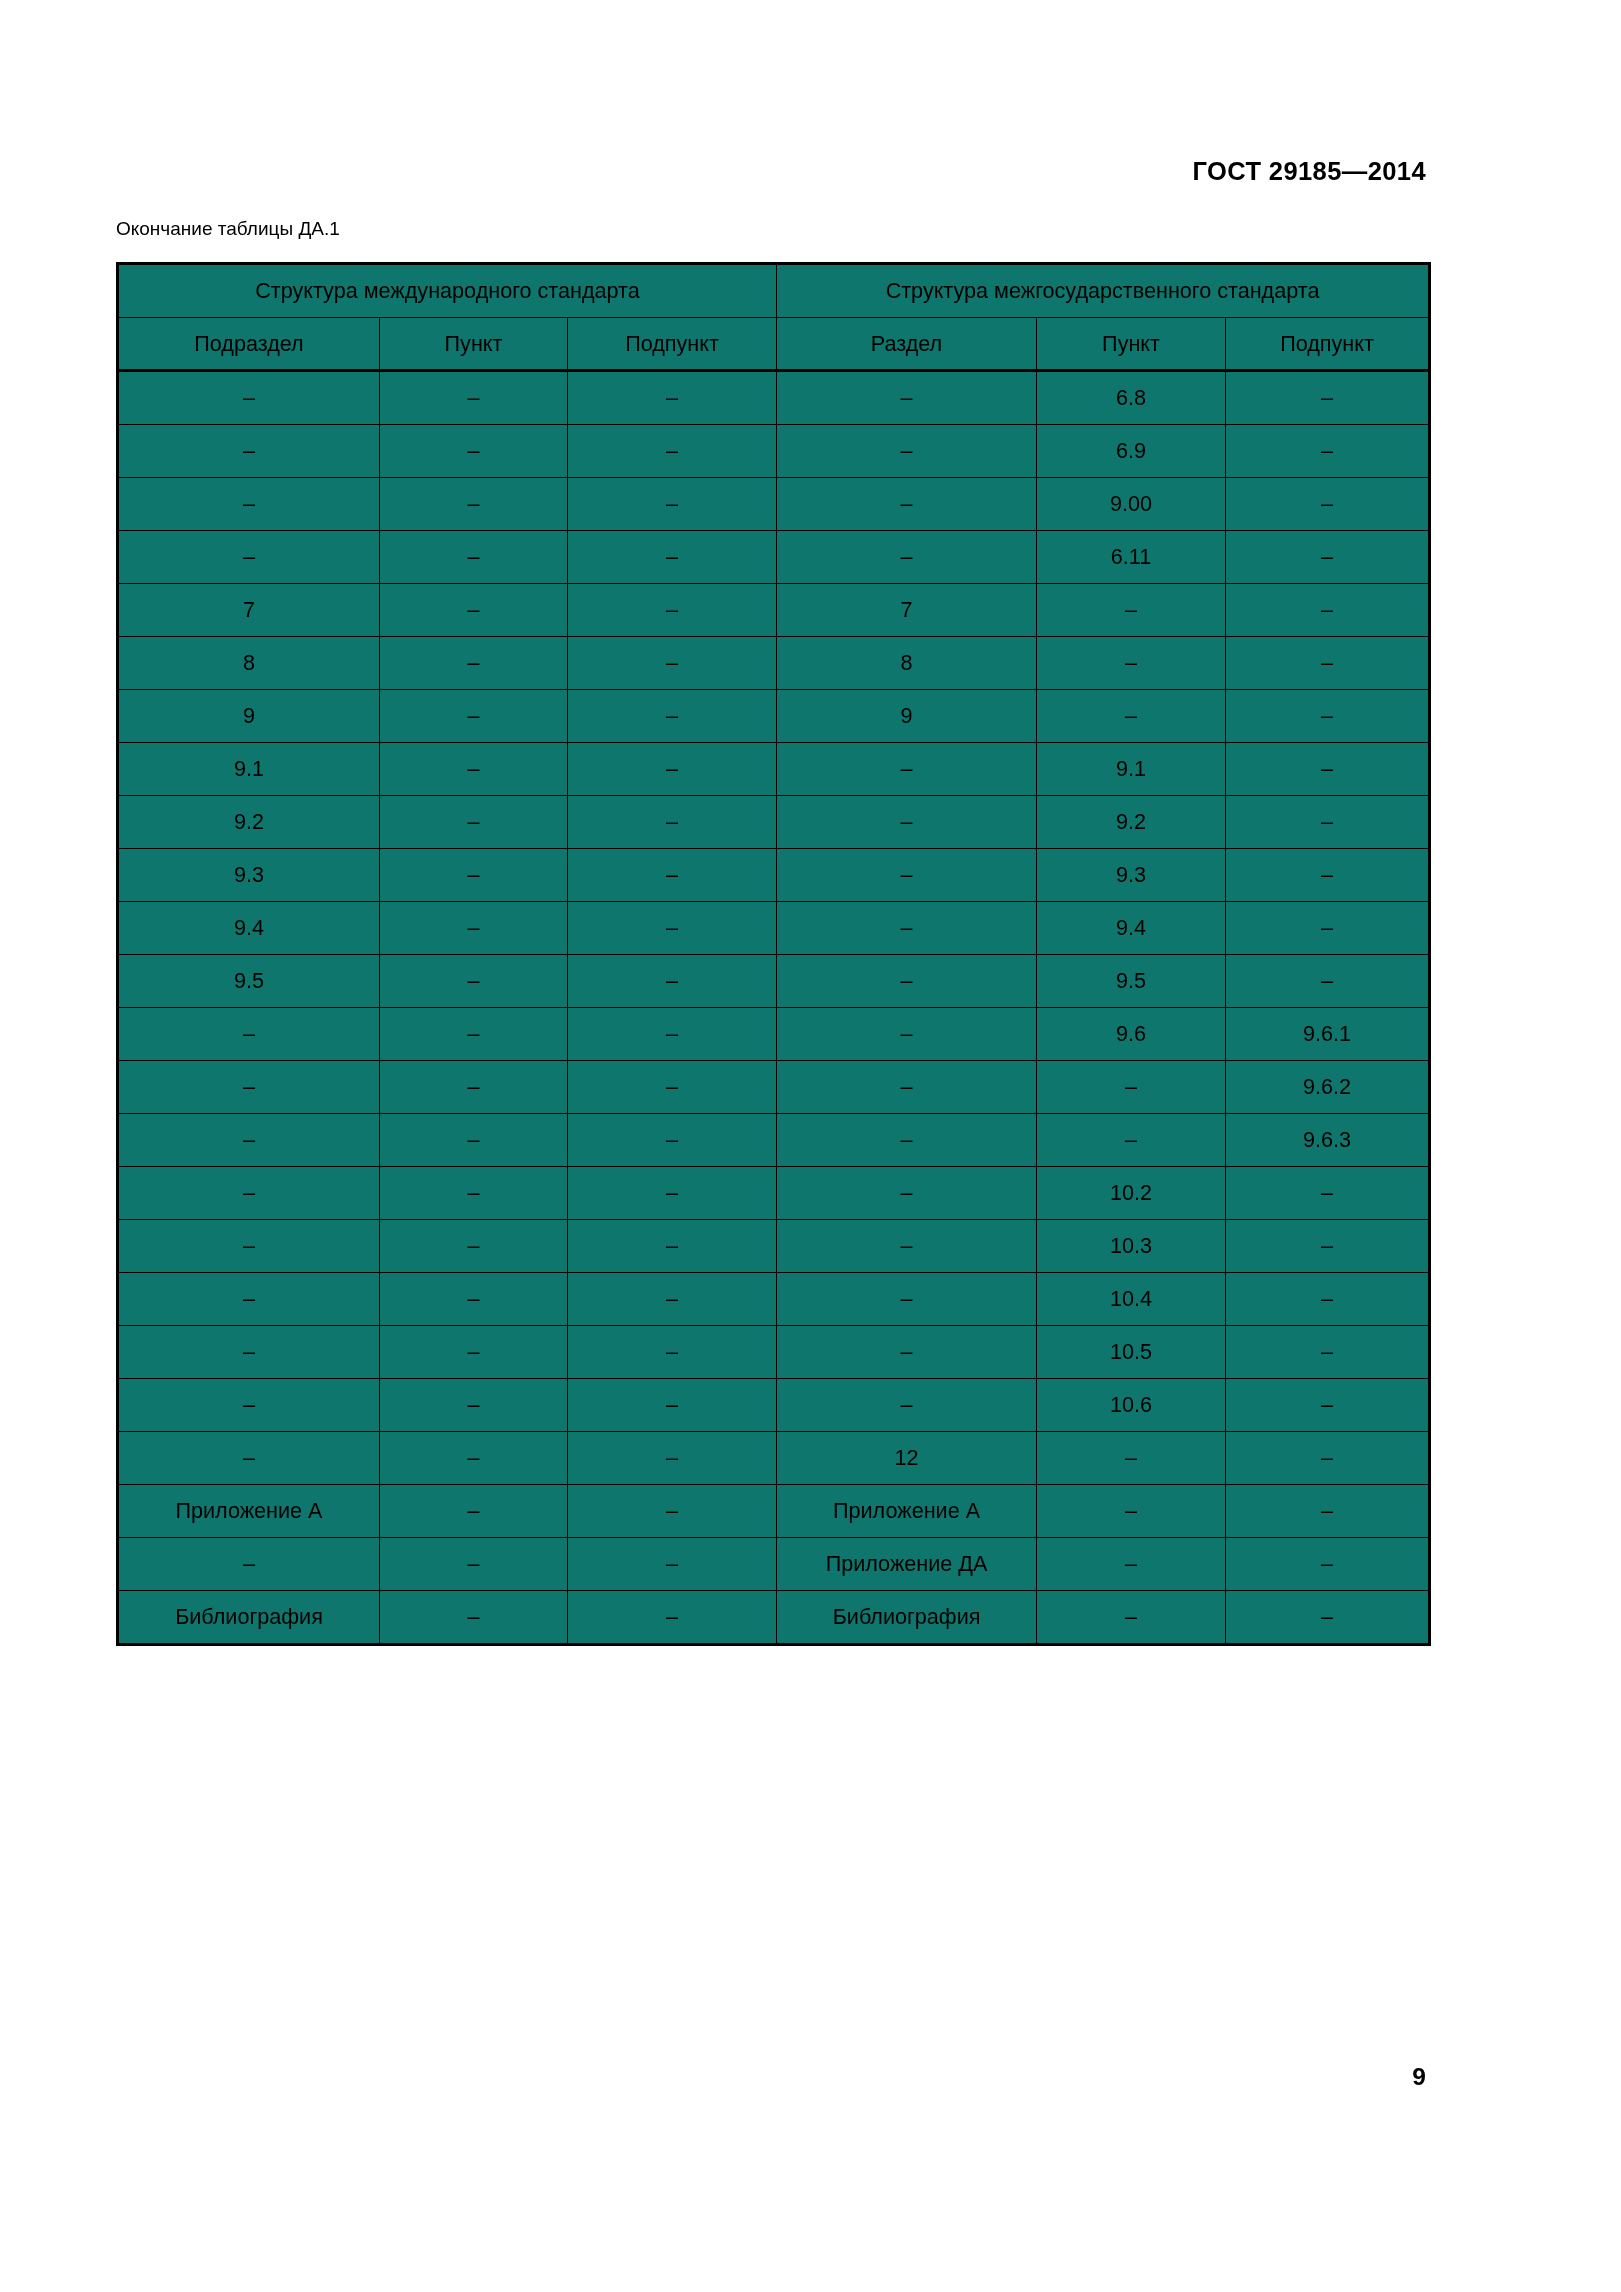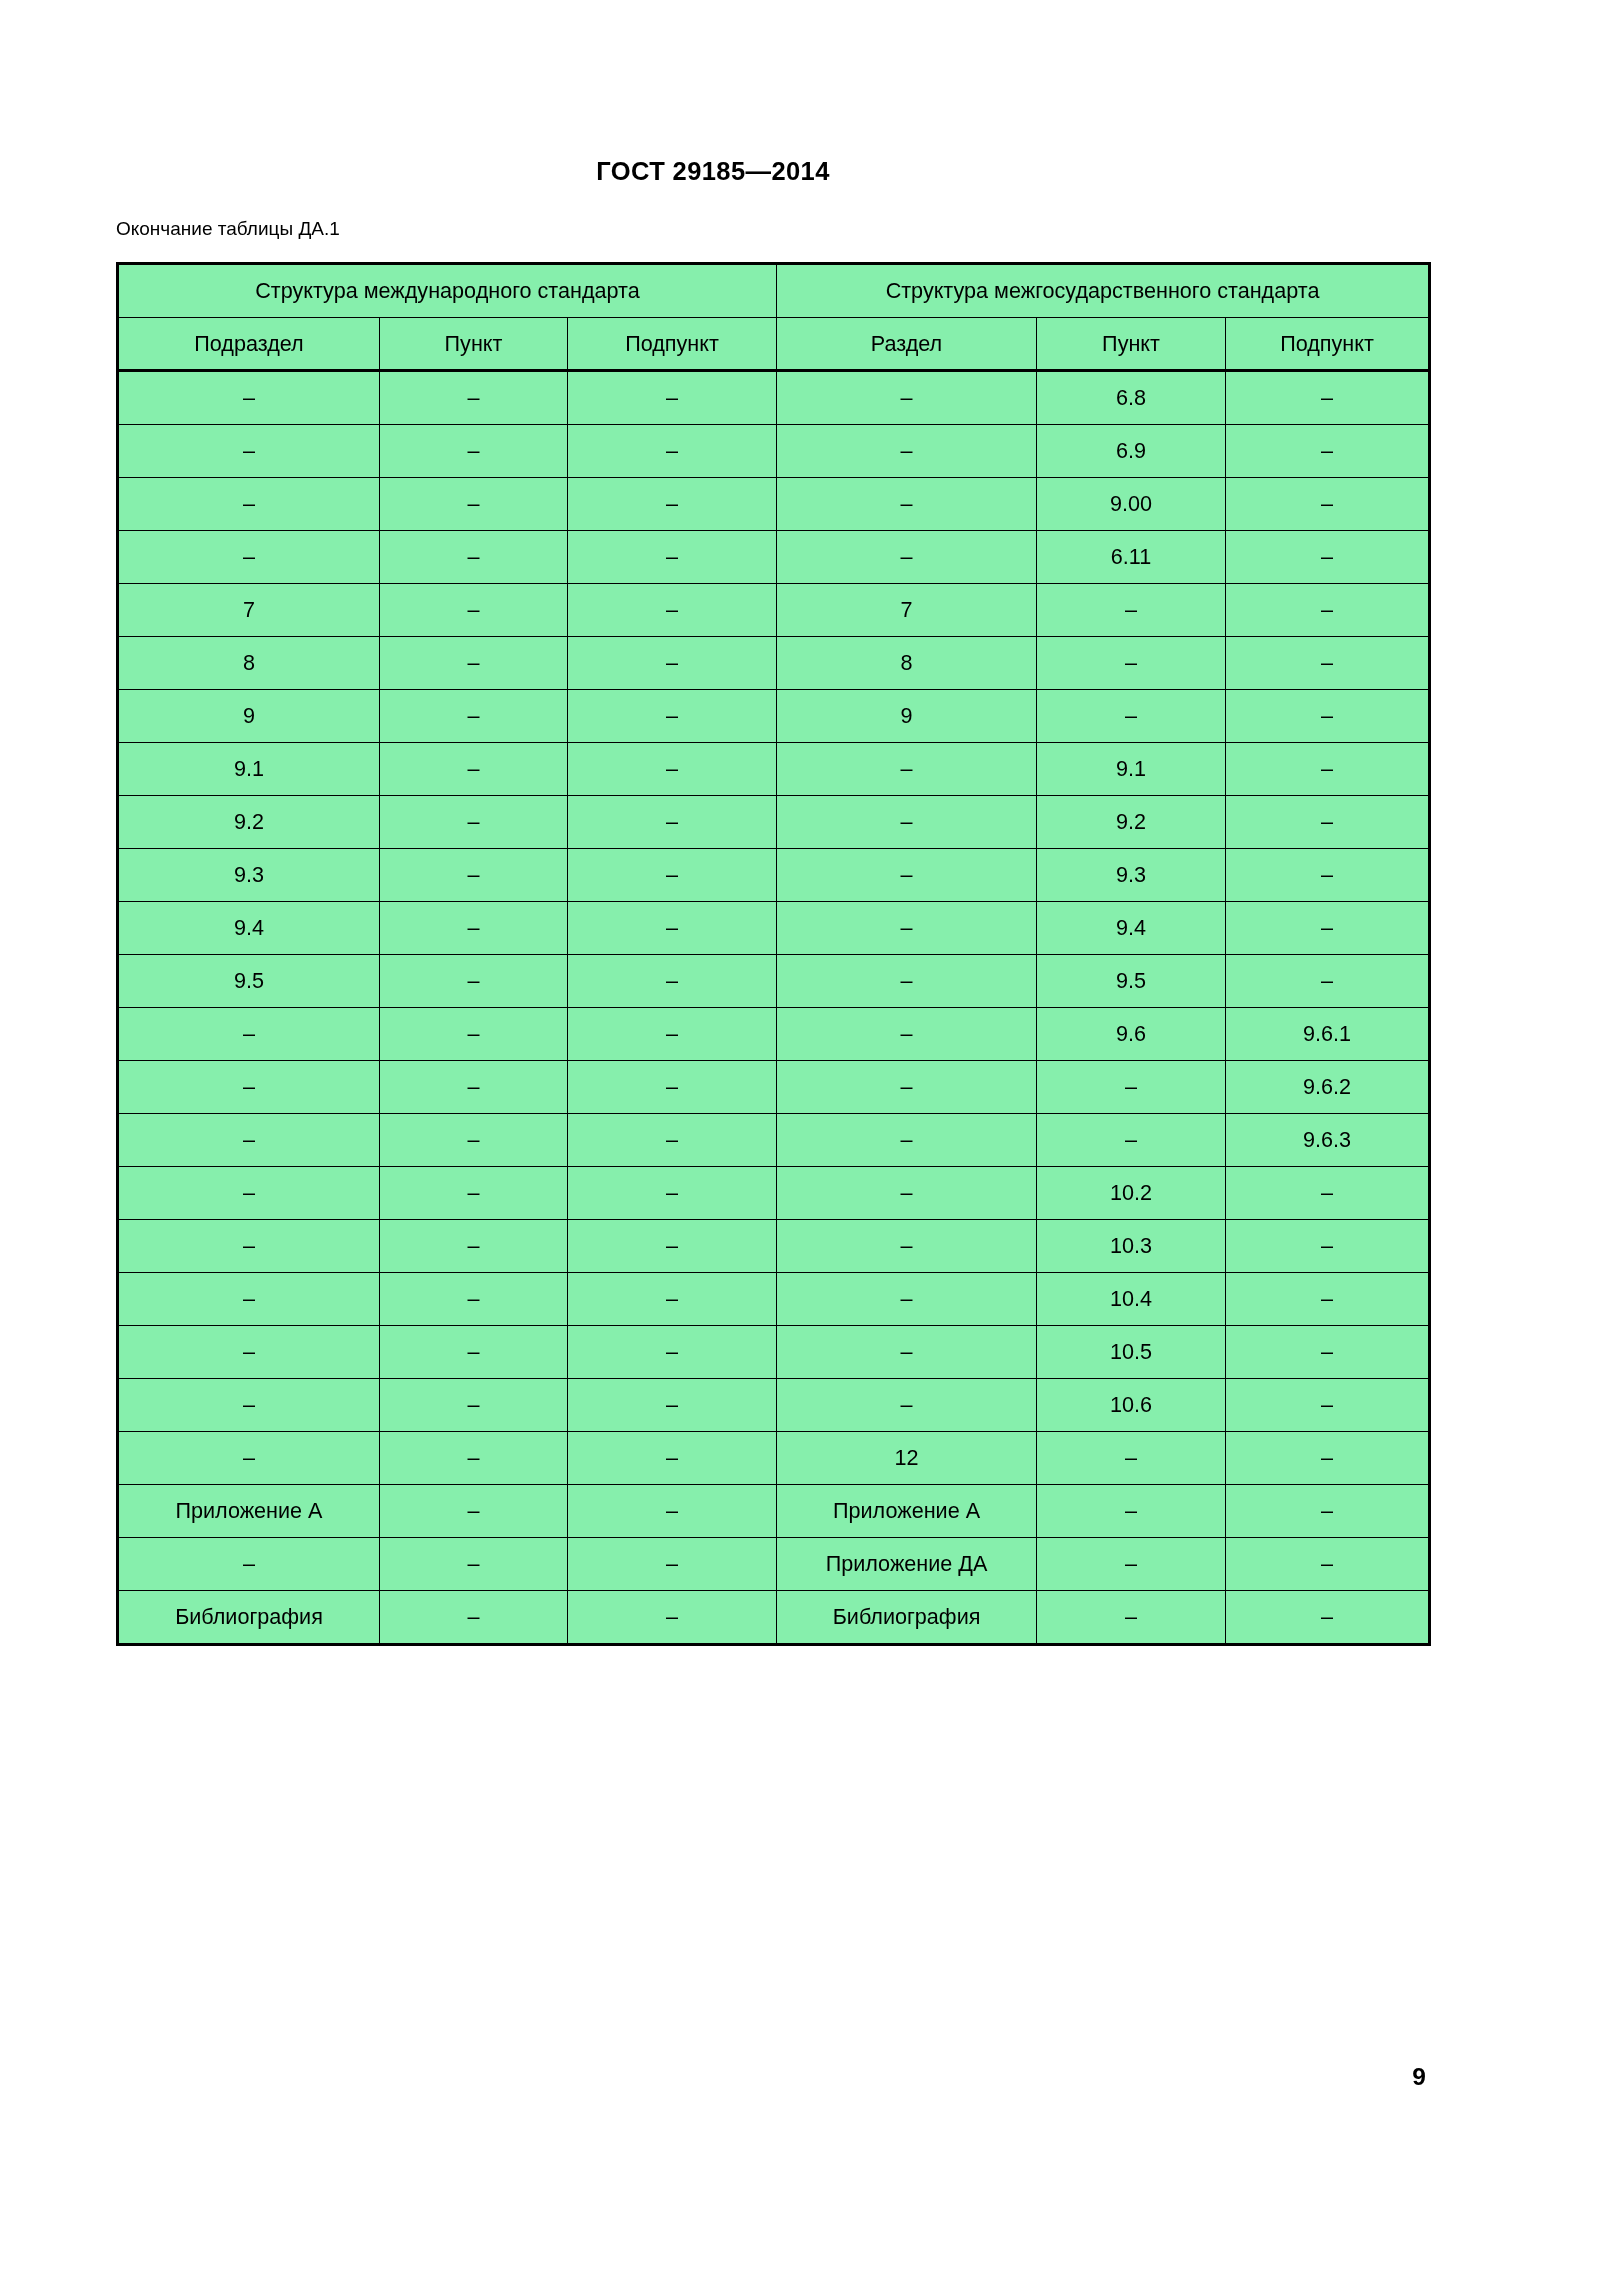--- a/index.html
+++ b/index.html
@@ -19,21 +19,21 @@
     position: absolute;
     inset: 0;
   }
 
   
   .doc-header {
     position: absolute;
     top: 157px;
     left: 0;
     right: 195px;
-    text-align: center;
+    text-align: right;
     font-size: 25.5px;
     font-weight: bold;
     letter-spacing: 0.4px;
     white-space: nowrap;
   }
 
   
   .table-caption {
     position: absolute;
     top: 218px;
@@ -46,21 +46,21 @@
   .table-wrap {
     position: absolute;
     top: 262px;
     left: 116px;
     width: 1311px;
   }
   table.struct {
     border-collapse: collapse;
     table-layout: fixed;
     width: 100%;
-    background: #86efac;
+    background: #0f766e;
   }
   table.struct col.c0 { width: 262px; }
   table.struct col.c1 { width: 188px; }
   table.struct col.c2 { width: 209px; }
   table.struct col.c3 { width: 260px; }
   table.struct col.c4 { width: 189px; }
   table.struct col.c5 { width: 204px; }
 
   table.struct th,
   table.struct td {

